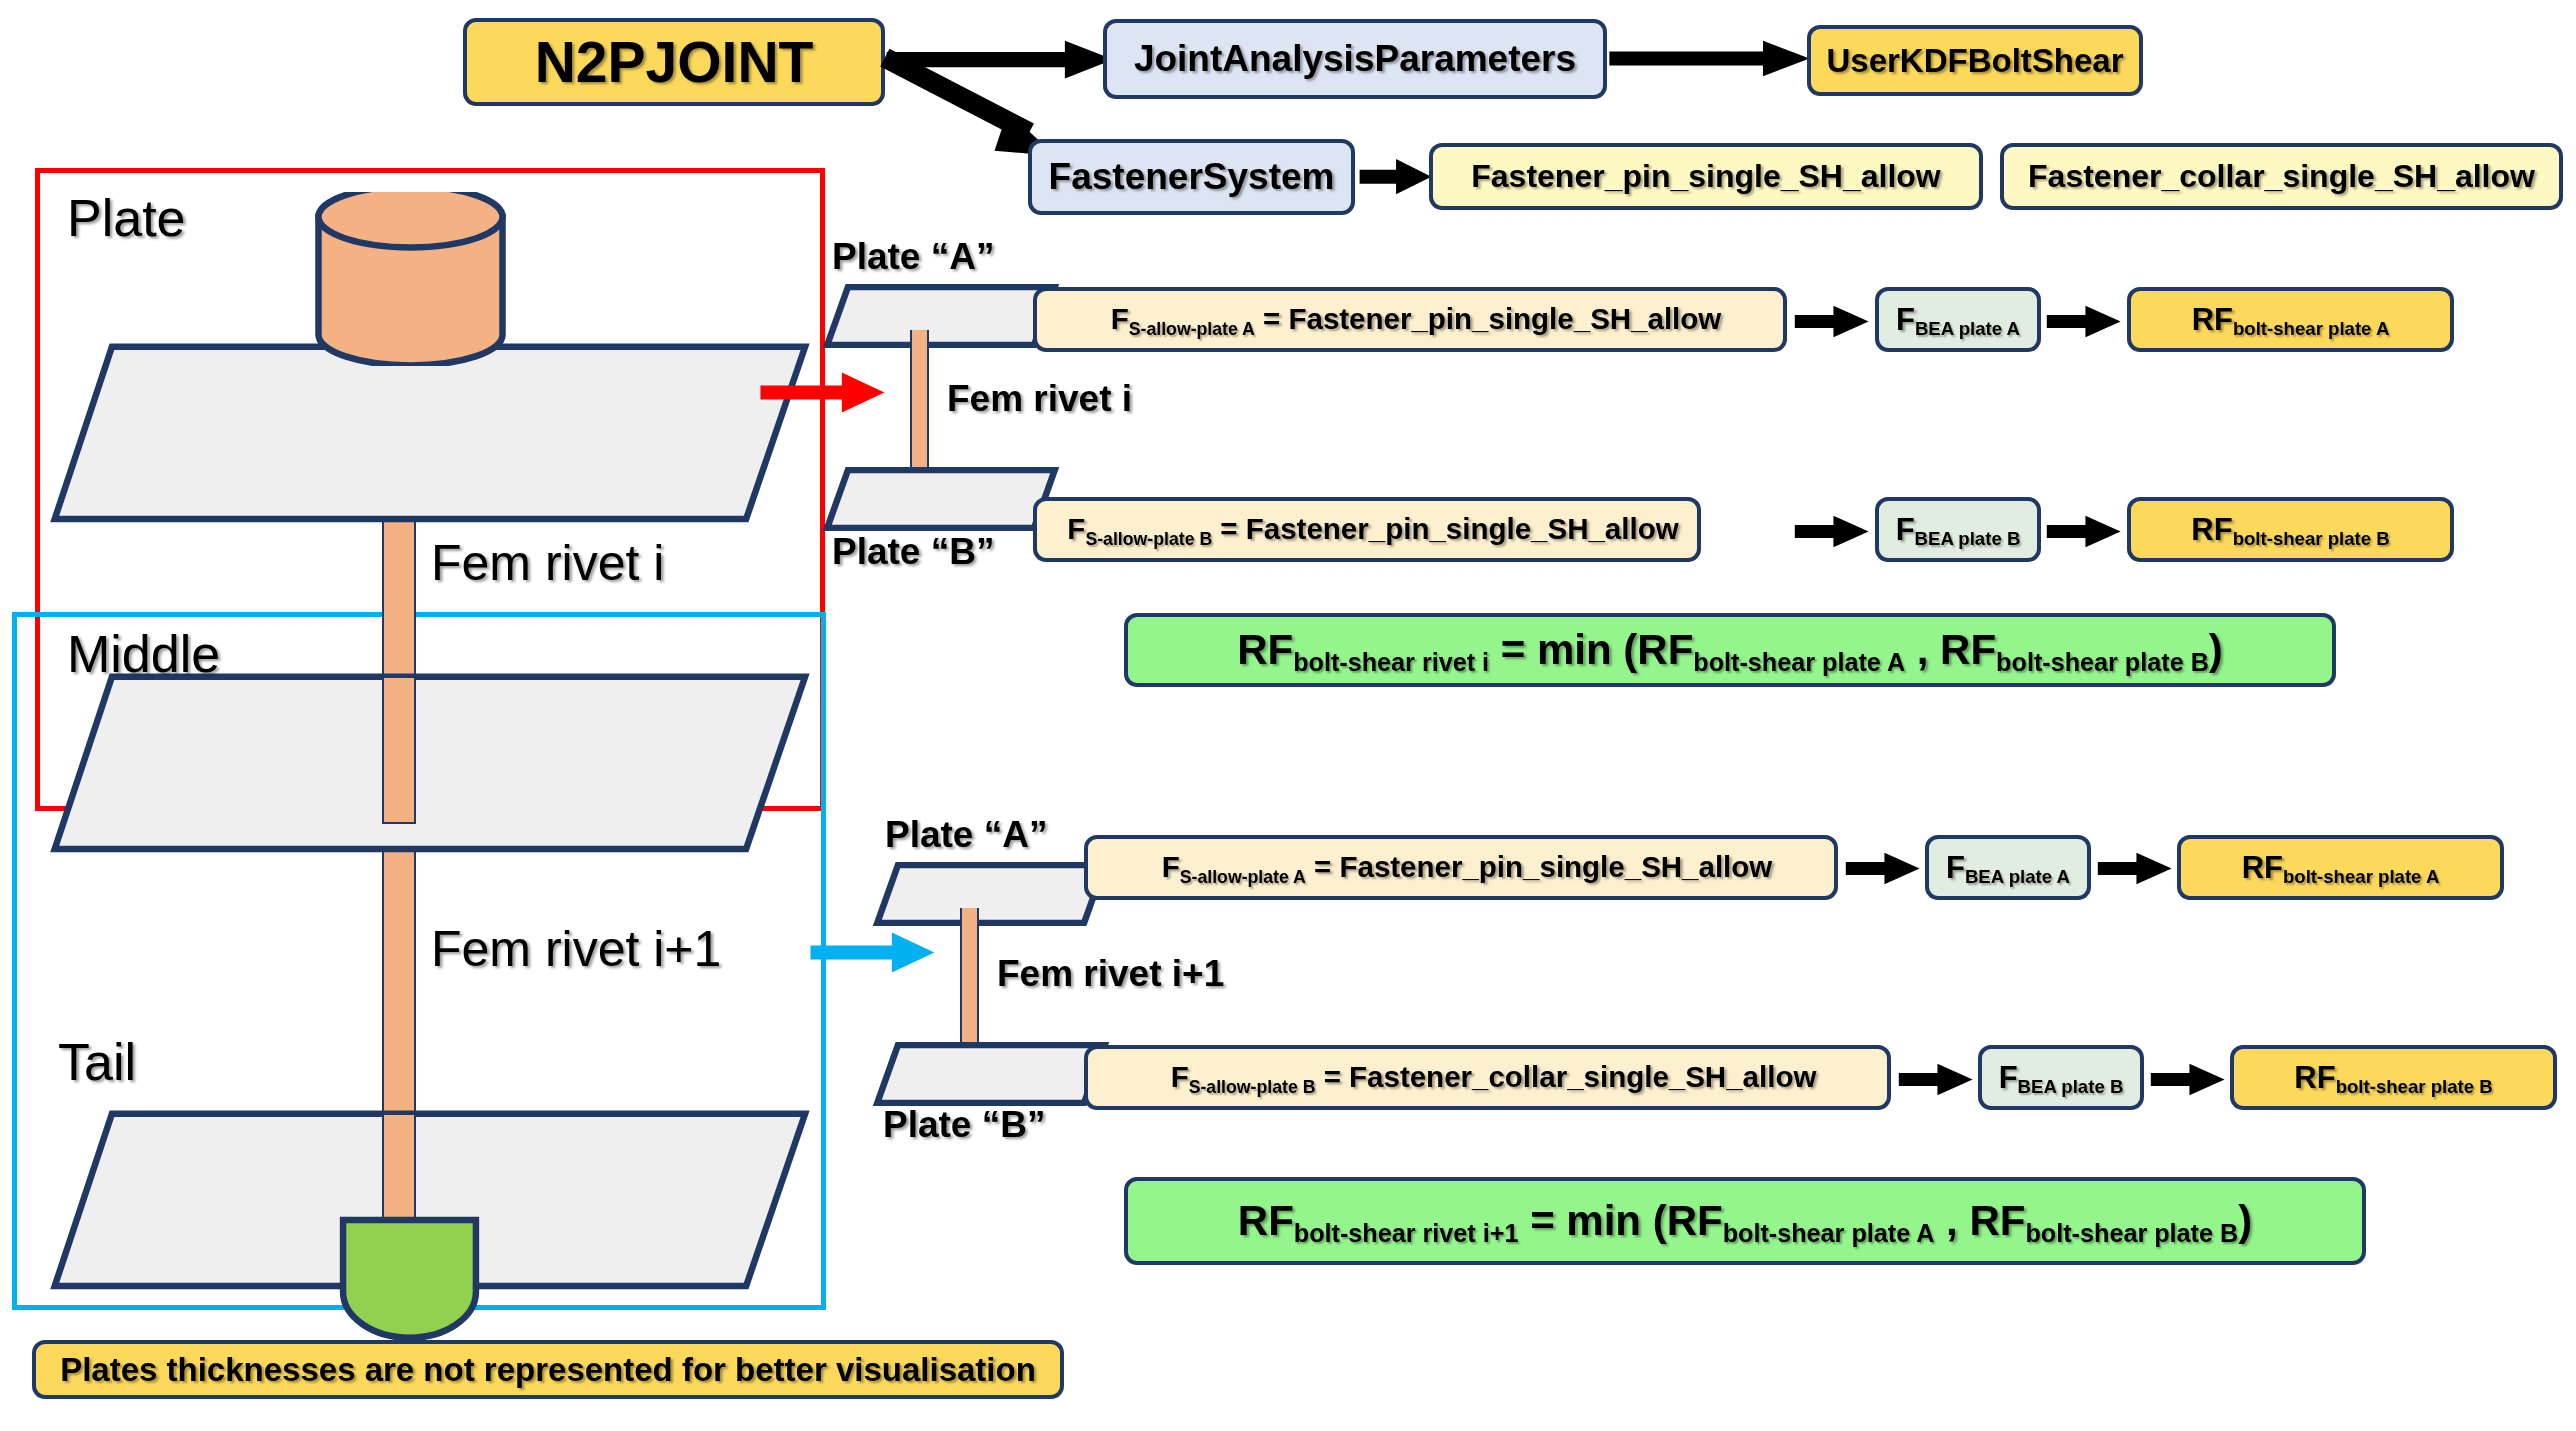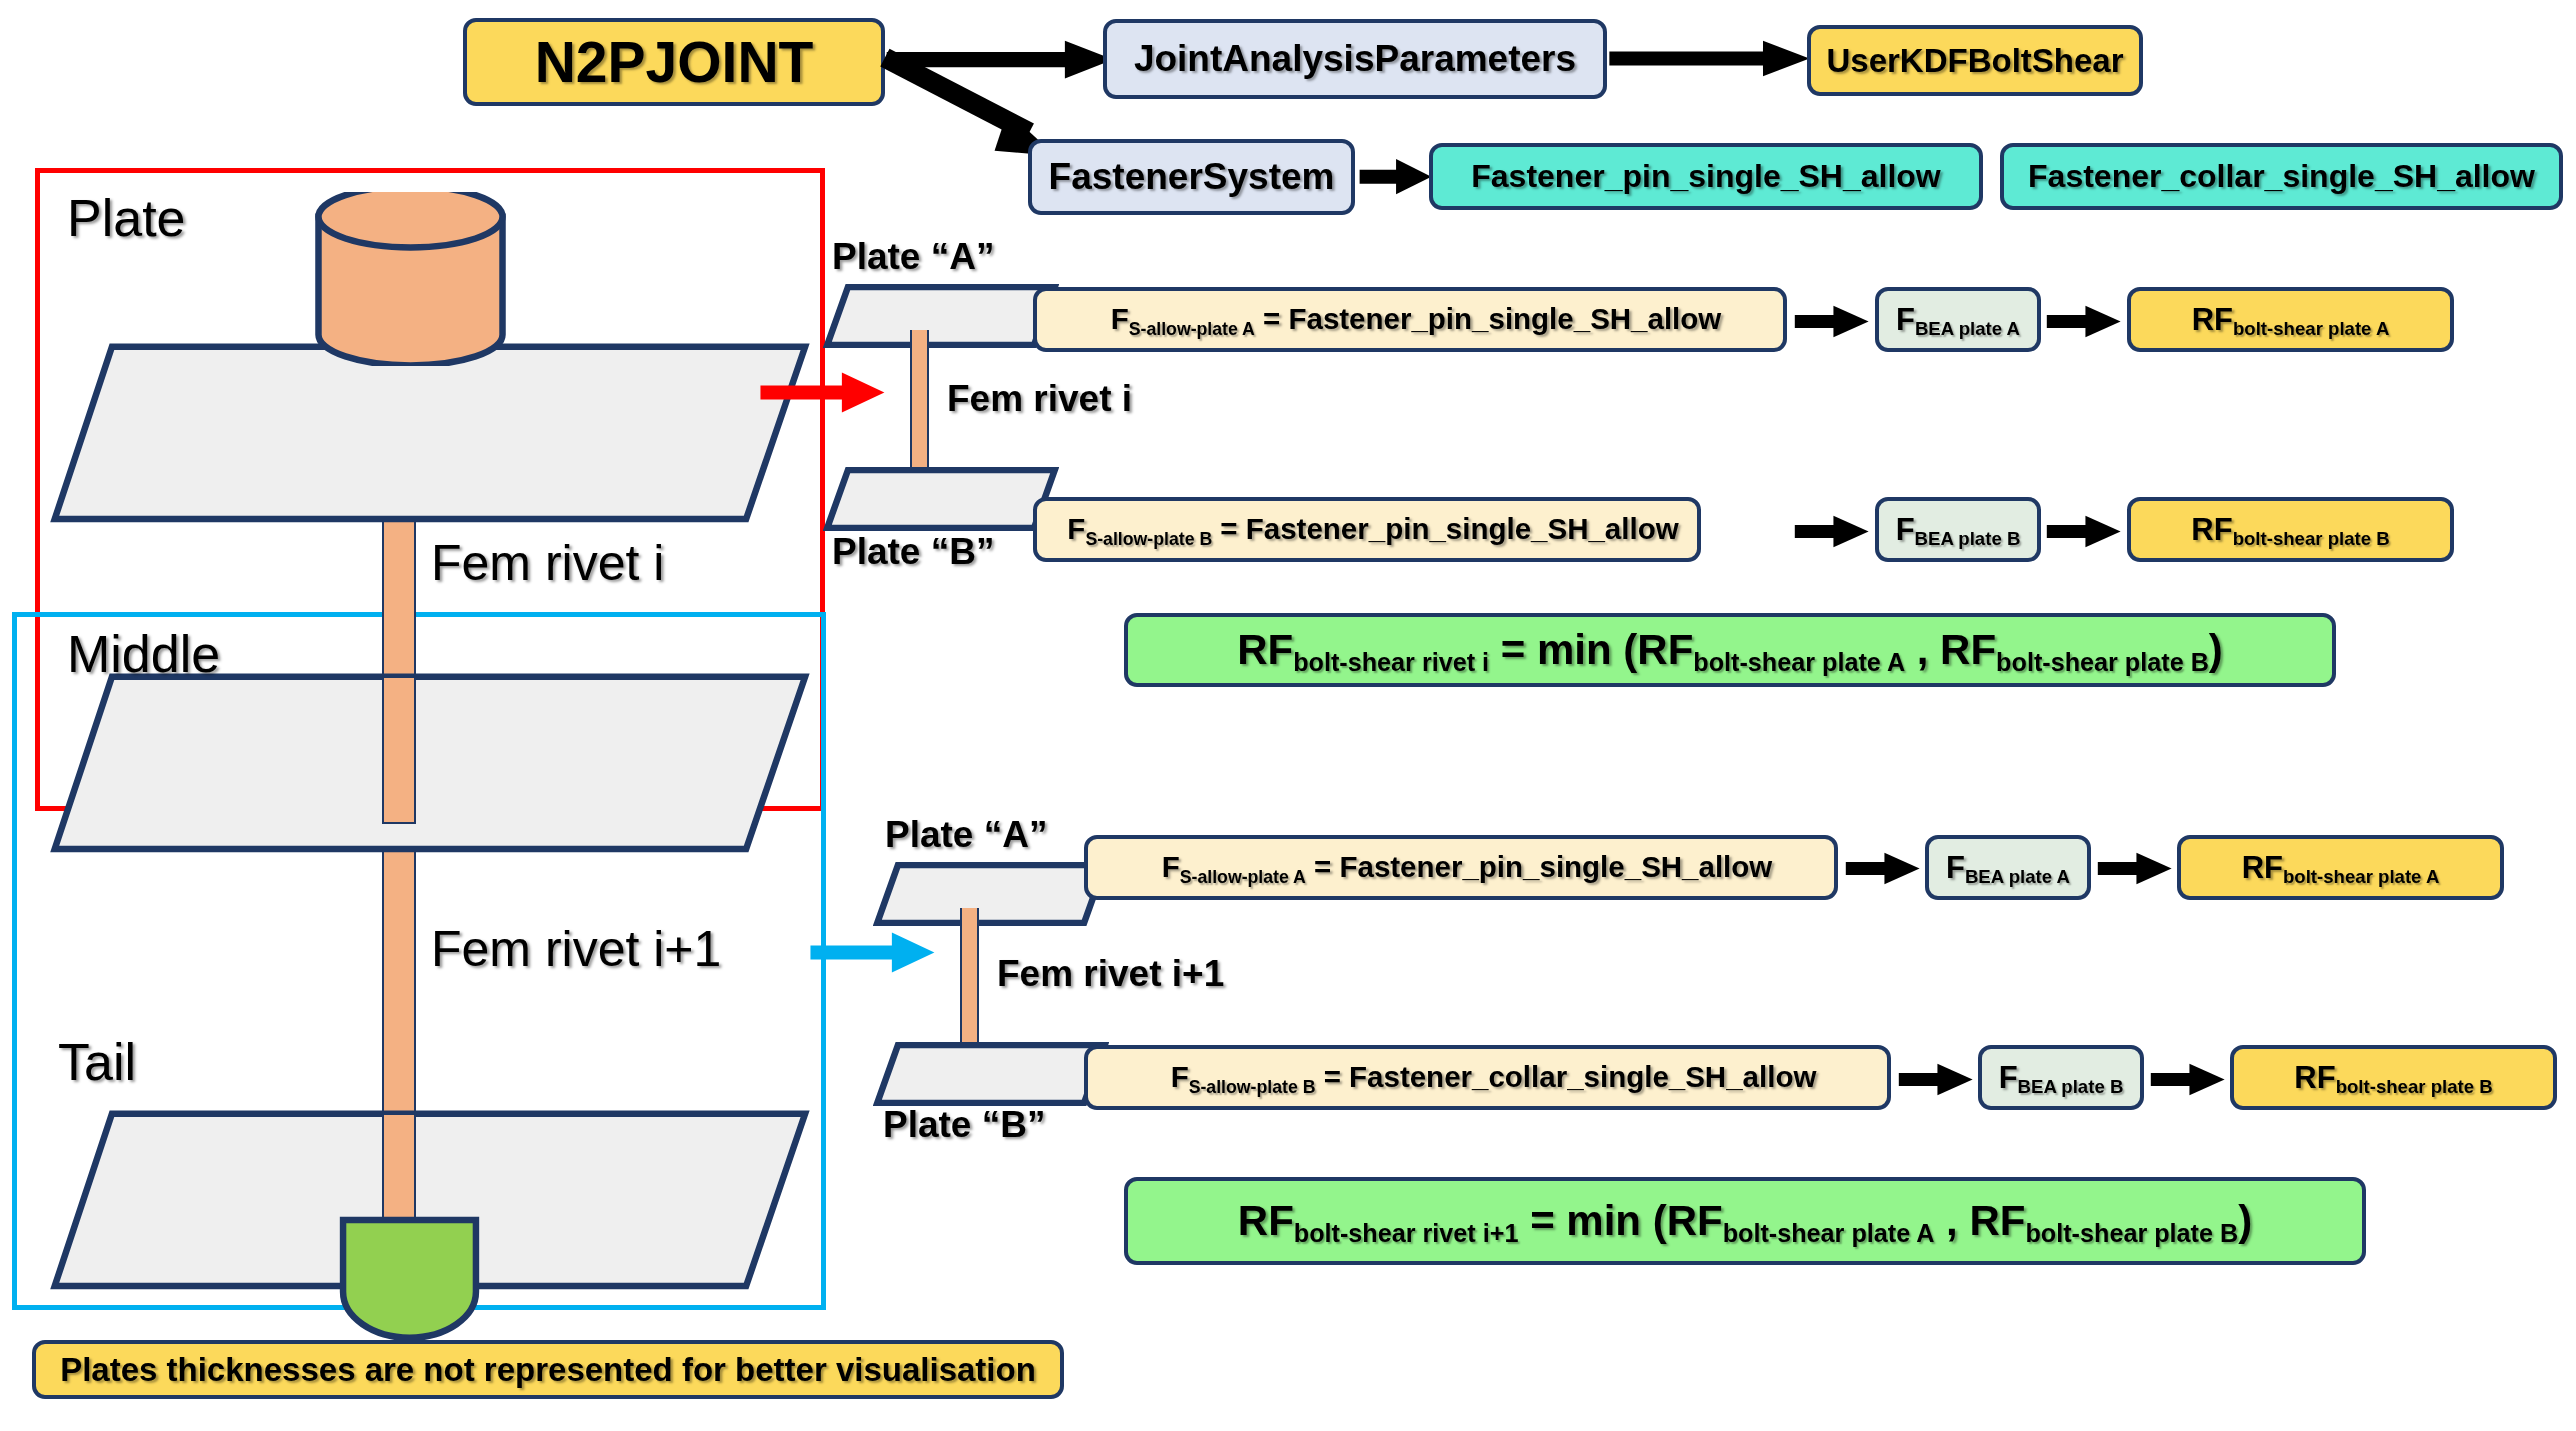--- a/index.html
+++ b/index.html
@@ -19,21 +19,21 @@
     font-weight:bold;
     color:#000;
     text-align:center;
     line-height:1.02;
     white-space:nowrap;
     text-shadow:2.4px 2.4px 2.4px rgba(0,0,0,0.35);
   }
   .b-yellow{background:#FCD95B;}
   .b-cream{background:#FDF0CE;padding-left:12px;}
   .b-blue  {background:#DDE4F2;}
-  .b-peach {background:#5eead4;}
+  .b-peach {background:#fef9c3;}
   .b-greenlt{background:#E2EDE2;}
   .b-green {background:#93F58C;}
 
   
   sub{
     font-size:0.60em;
     font-weight:bold;
     vertical-align:baseline;
     position:relative;
     top:0.30em;

